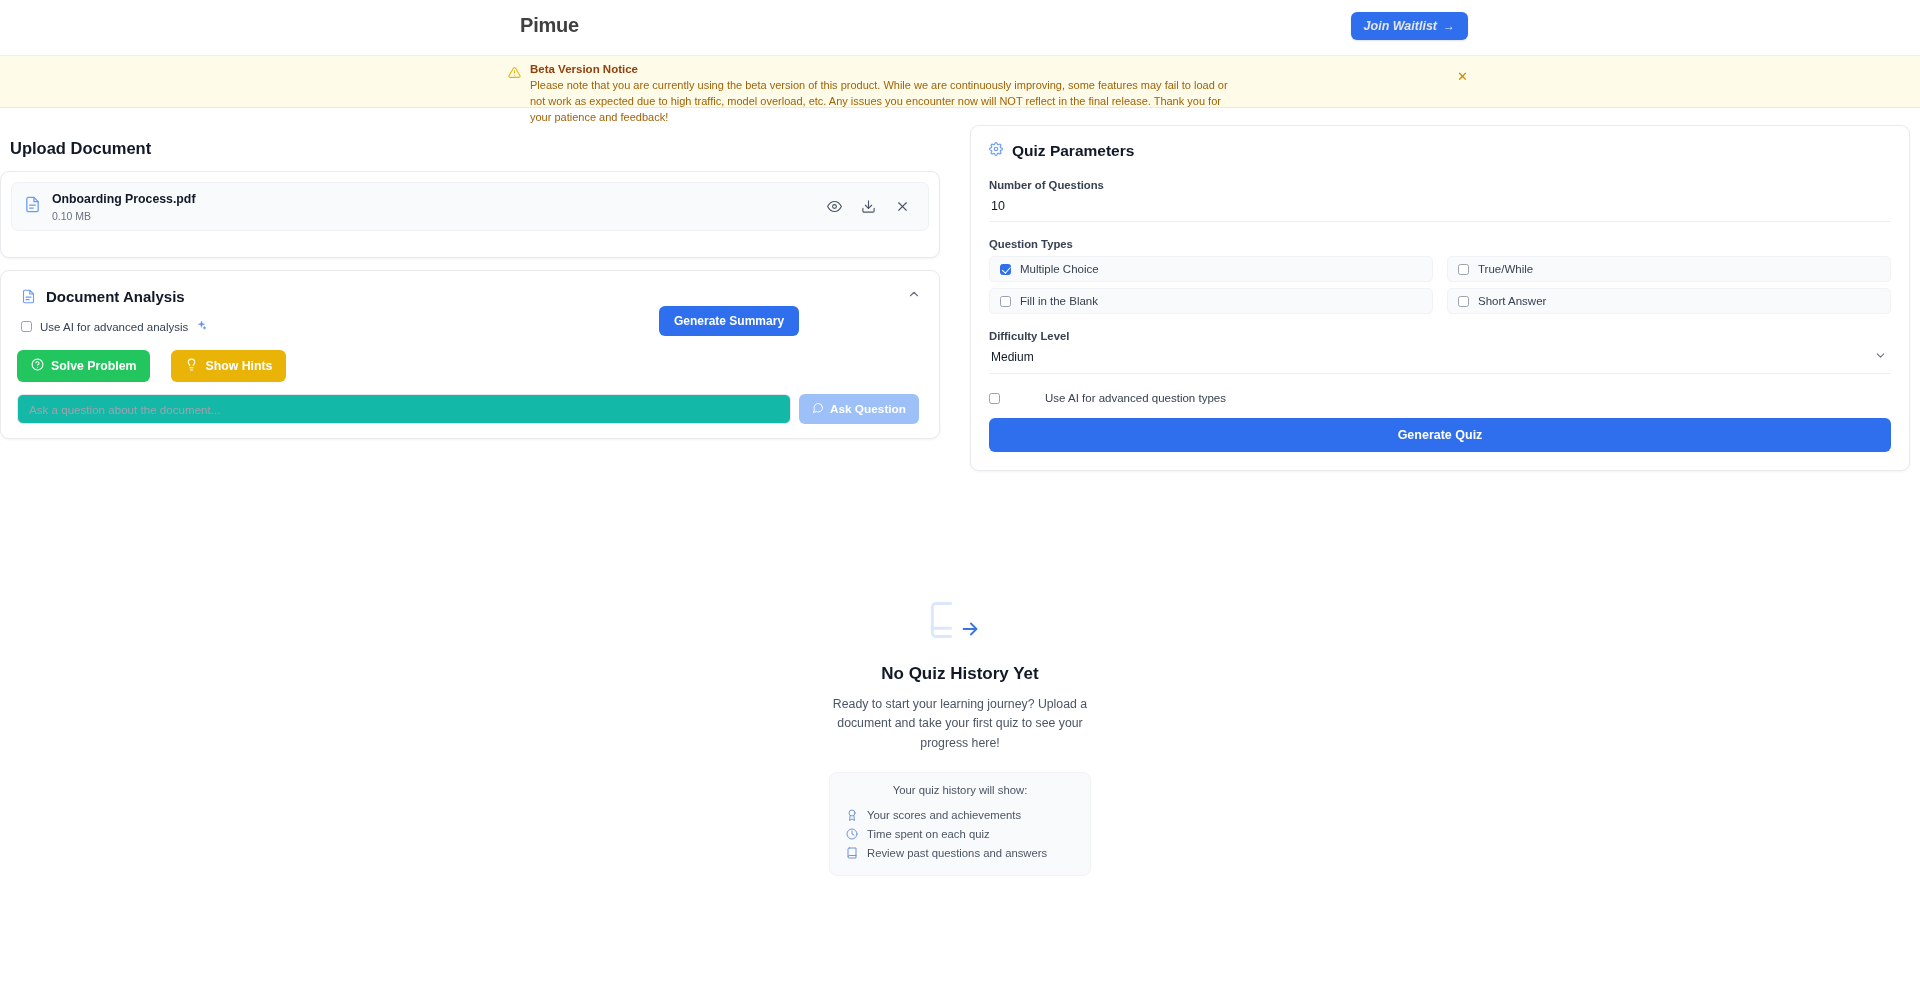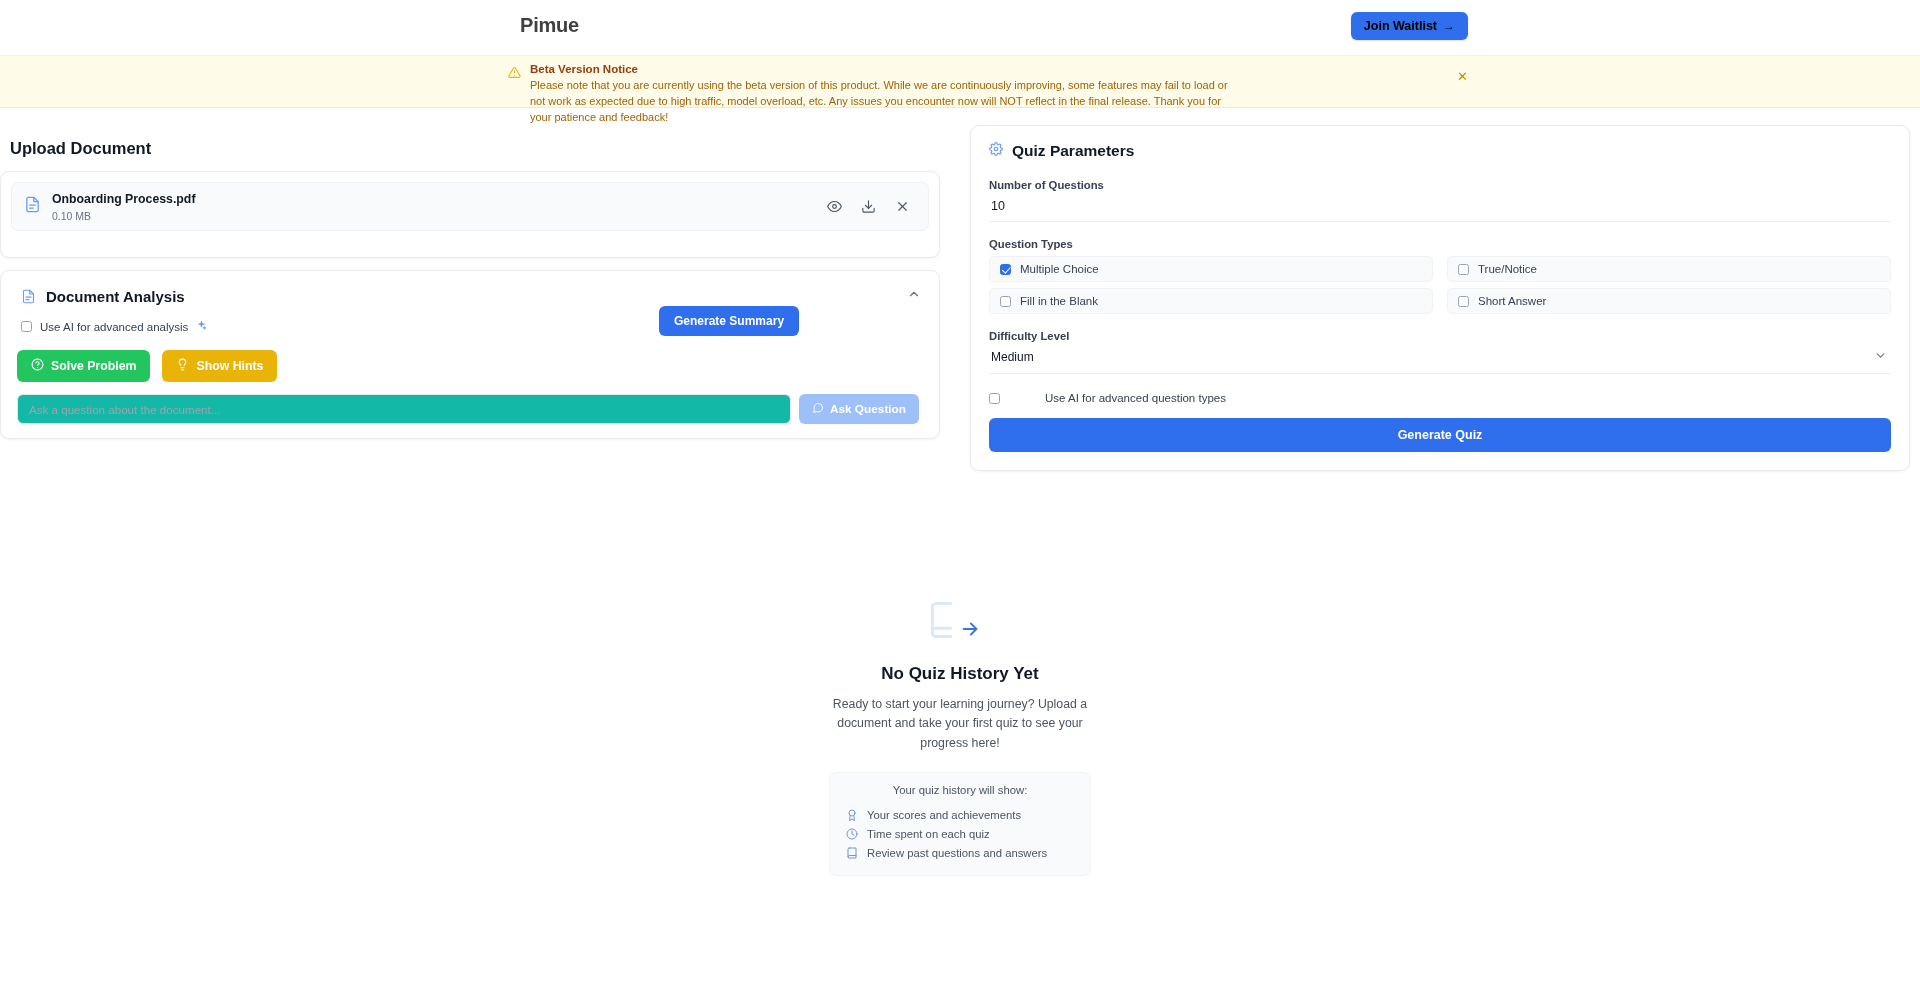--- a/index.html
+++ b/index.html
@@ -28,32 +28,33 @@
     font-size: 20px;
     font-weight: bold;
     letter-spacing: -0.2px;
     color: #404040;
   }
   .waitlist-btn {
     position: absolute;
     right: 452px;
     top: 12px;
     background: #2f6fed;
-    color: #000000;
+    color: #e5e5e5;
     border: none;
     border-radius: 6px;
     padding: 7px 13px;
     font-size: 12.5px;
     font-weight: bold;
     font-family: "Liberation Sans", sans-serif;
     display: flex;
     align-items: center;
     gap: 6px;
     cursor: pointer;
     box-shadow: 0 1px 2px rgba(0,0,0,0.12);
+    font-style: italic;
   }
   .waitlist-btn .arrow { font-size: 12px; line-height: 1; }
 
   
   .beta-banner {
     position: relative;
     background: #fefce8;
     border-top: 1px solid #f6f1d5;
     border-bottom: 1px solid #f1ead0;
     height: 53px;
@@ -212,21 +213,21 @@
     border-radius: 6px;
     padding: 8px 15px;
     font-size: 12px;
     font-weight: bold;
     font-family: "Liberation Sans", sans-serif;
     cursor: pointer;
   }
 
   .btn-row {
     display: flex;
-    gap: 12px;
+    gap: 21px;
     padding: 17px 20px 0 16px;
   }
   .solve-btn, .hints-btn {
     border: none;
     border-radius: 6px;
     padding: 8px 14px;
     font-size: 12.3px;
     font-weight: bold;
     color: #ffffff;
     font-family: "Liberation Sans", sans-serif;
@@ -580,21 +581,21 @@
 
       <div class="block">
         <div class="field-label">Question Types</div>
         <div class="qt-grid">
           <div class="qt-item">
             <span class="cb checked"></span>
             <span class="qt-label">Multiple Choice</span>
           </div>
           <div class="qt-item">
             <span class="cb"></span>
-            <span class="qt-label">True/Notice</span>
+            <span class="qt-label">True/While</span>
           </div>
           <div class="qt-item">
             <span class="cb"></span>
             <span class="qt-label">Fill in the Blank</span>
           </div>
           <div class="qt-item">
             <span class="cb"></span>
             <span class="qt-label">Short Answer</span>
           </div>
         </div>

